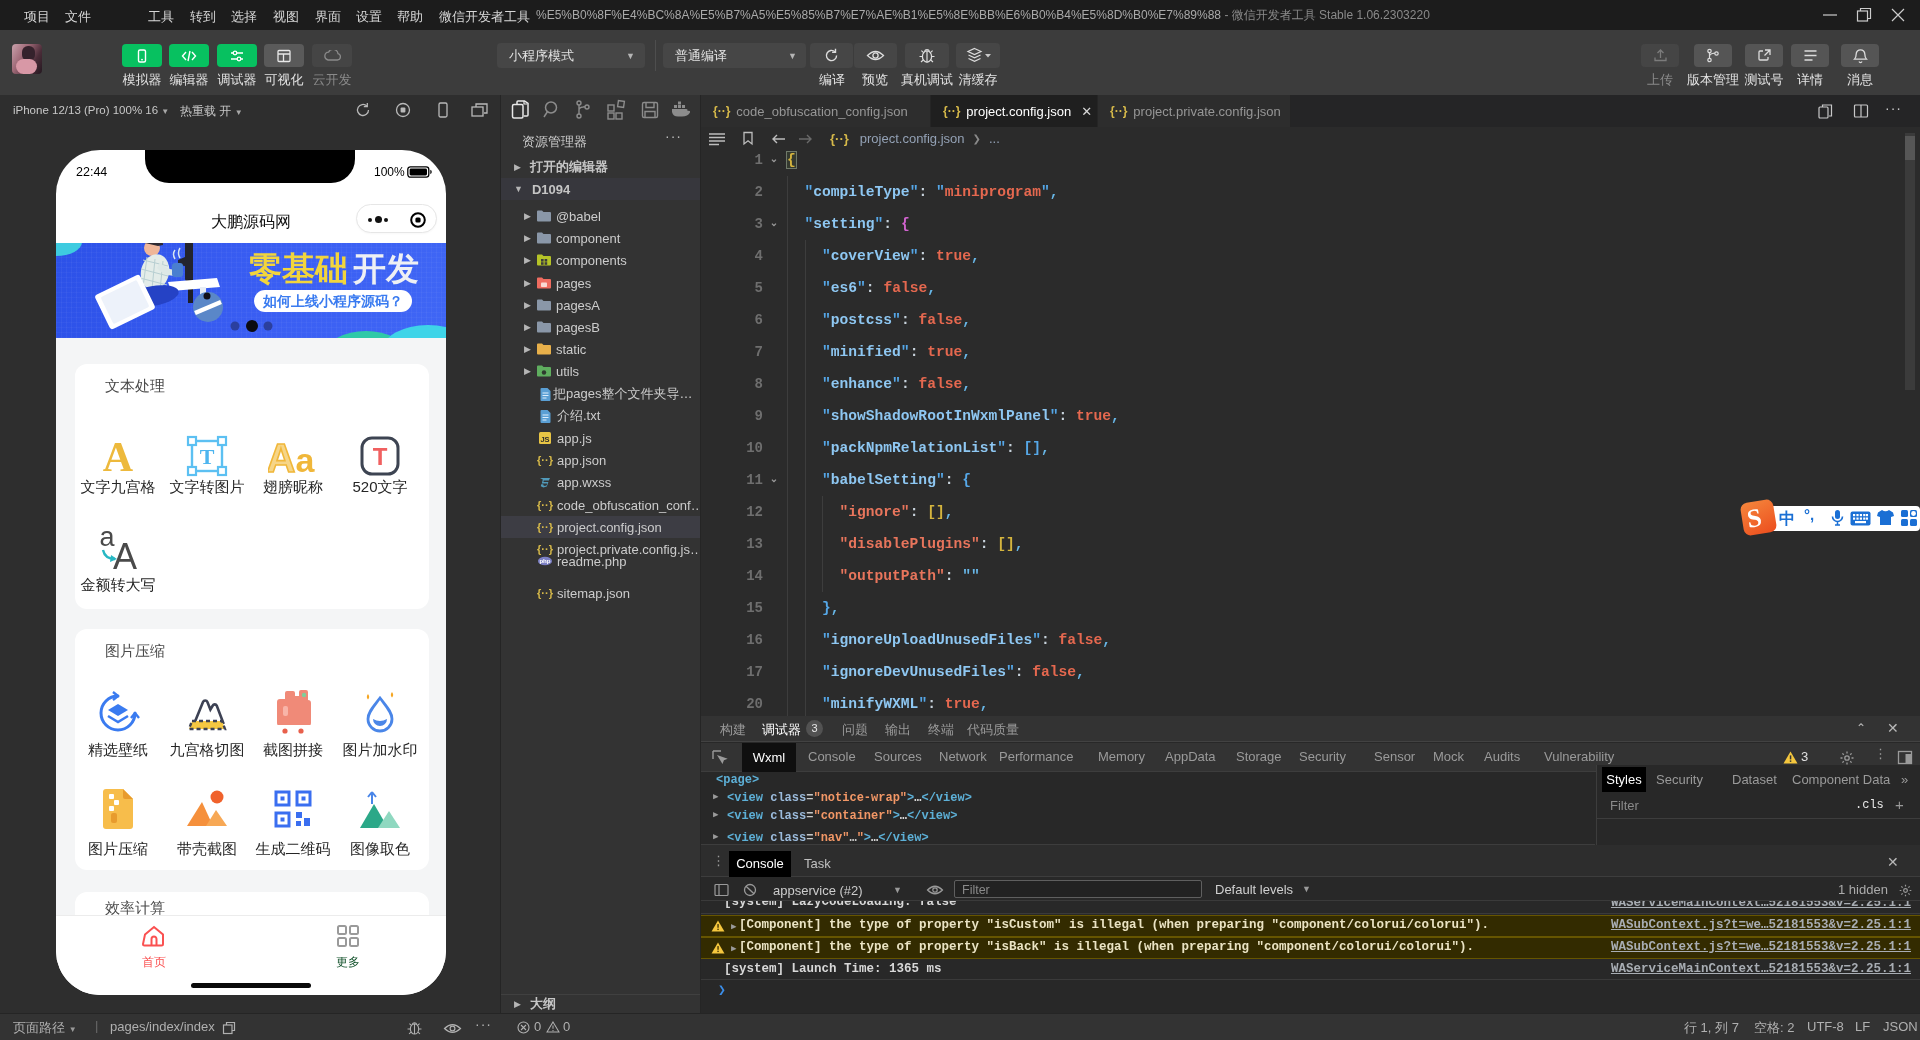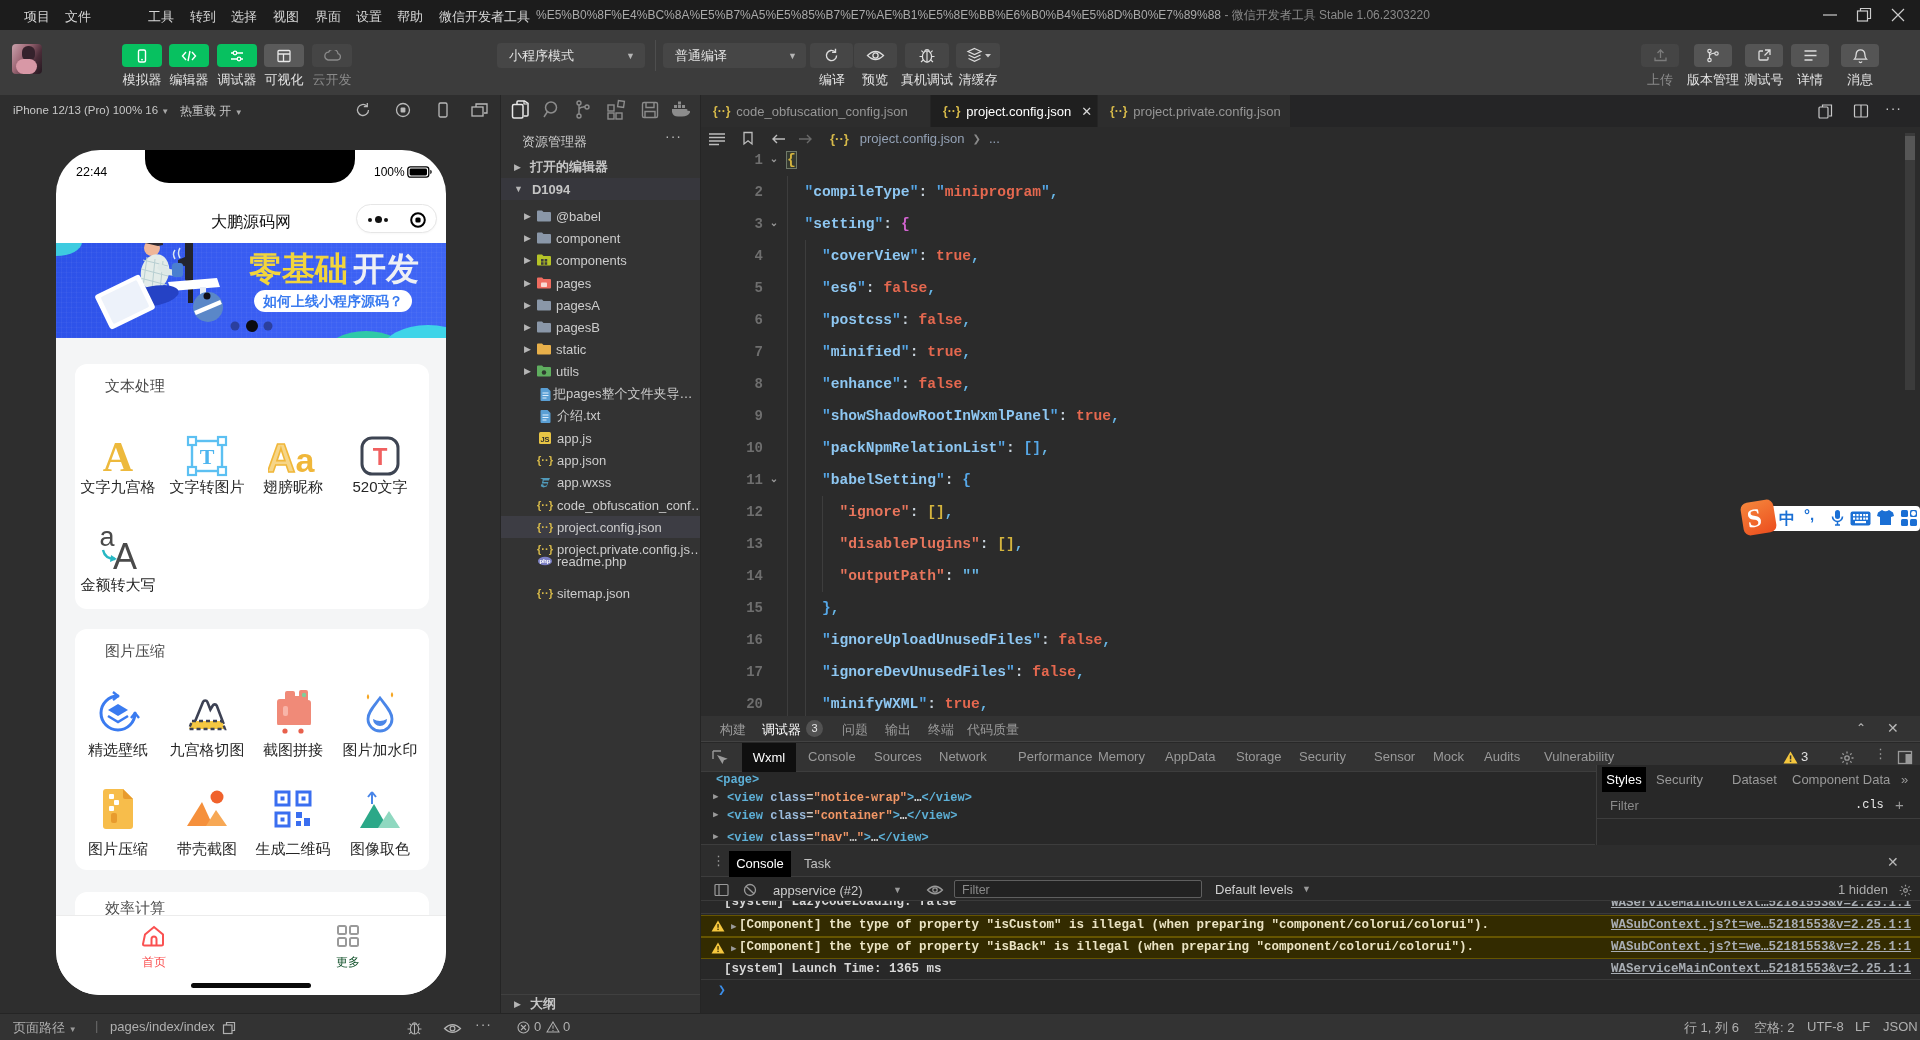--- a/index.html
+++ b/index.html
@@ -709,21 +709,21 @@
 
     <div class="abs" style="left:0;top:27px;width:1220px;height:29px;background:#333333;border-bottom:1px solid #3d3d3d;">
       <svg class="abs" style="left:10px;top:6px;" width="17" height="17" viewBox="0 0 17 17">
           <path d="M2 2 h8 M2 2 v8" stroke="#9a9a9a" stroke-width="1.4"></path>
           <path d="M6 6 l5.5 9 l1.4-3.8 l3.8-1.4 z" fill="#9a9a9a"></path>
         </svg>
       <div class="abs" style="left:41px;top:0;width:54px;height:29px;background:#0f0f0f;color:#ffffff;font-size:13px;text-align:center;line-height:29px;">Wxml</div>
       <span class="dtab" style="left:107px;">Console</span>
       <span class="dtab" style="left:173px;">Sources</span>
       <span class="dtab" style="left:238px;">Network</span>
-      <span class="dtab" style="left:317px;">Performance</span>
+      <span class="dtab" style="left:298px;">Performance</span>
       <span class="dtab" style="left:397px;">Memory</span>
       <span class="dtab" style="left:464px;">AppData</span>
       <span class="dtab" style="left:535px;">Storage</span>
       <span class="dtab" style="left:598px;">Security</span>
       <span class="dtab" style="left:673px;">Sensor</span>
       <span class="dtab" style="left:732px;">Mock</span>
       <span class="dtab" style="left:783px;">Audits</span>
       <span class="dtab" style="left:843px;">Vulnerability</span>
       <svg class="abs" style="left:1082px;top:8px;" width="15" height="13" viewBox="0 0 15 13">
           <path d="M7.5 0.5 L14.5 12.5 H0.5 z" fill="#f5c73e"></path>
@@ -853,21 +853,21 @@
     <svg class="abs" style="left:517px;top:7px;" width="13" height="13" viewBox="0 0 13 13">
         <circle cx="6.5" cy="6.5" r="5.5" fill="none" stroke="#b0b0b0" stroke-width="1.1"></circle>
         <path d="M4 4 l5 5 M9 4 l-5 5" stroke="#b0b0b0" stroke-width="1.1"></path>
       </svg>
     <span class="abs" style="left:534px;top:5px;">0</span>
     <svg class="abs" style="left:546px;top:7px;" width="14" height="12" viewBox="0 0 15 13">
         <path d="M7.5 1 L14 12 H1 z" fill="none" stroke="#b0b0b0" stroke-width="1.1"></path>
         <path d="M7.5 5 v3.4 M7.5 9.8 v1.4" stroke="#b0b0b0" stroke-width="1.1"></path>
       </svg>
     <span class="abs" style="left:563px;top:5px;">0</span>
-    <span class="abs" style="left:1684px;top:5px;">行 1, 列 6</span>
+    <span class="abs" style="left:1684px;top:5px;">行 1, 列 7</span>
     <span class="abs" style="left:1754px;top:5px;">空格: 2</span>
     <span class="abs" style="left:1807px;top:5px;">UTF-8</span>
     <span class="abs" style="left:1855px;top:5px;">LF</span>
     <span class="abs" style="left:1883px;top:5px;">JSON</span>
   </div>
 
   <div class="abs" style="left:1761px;top:506px;width:159px;height:25px;background:#ffffff;border-radius:4px;"></div>
   <div class="abs" style="left:1742px;top:501px;width:33px;height:33px;background:linear-gradient(160deg,#f5863c,#ec4e1e);border-radius:7px;transform:rotate(-9deg);"></div>
   <div class="abs" style="left:1747px;top:503px;width:24px;height:30px;color:#ffffff;font-size:26px;font-weight:bold;transform:rotate(-9deg);font-family:'Liberation Serif',serif;">S</div>
   <div class="abs" style="left:1779px;top:509px;width:17px;height:18px;color:#1a6fd4;font-size:16px;font-weight:bold;">中</div>

